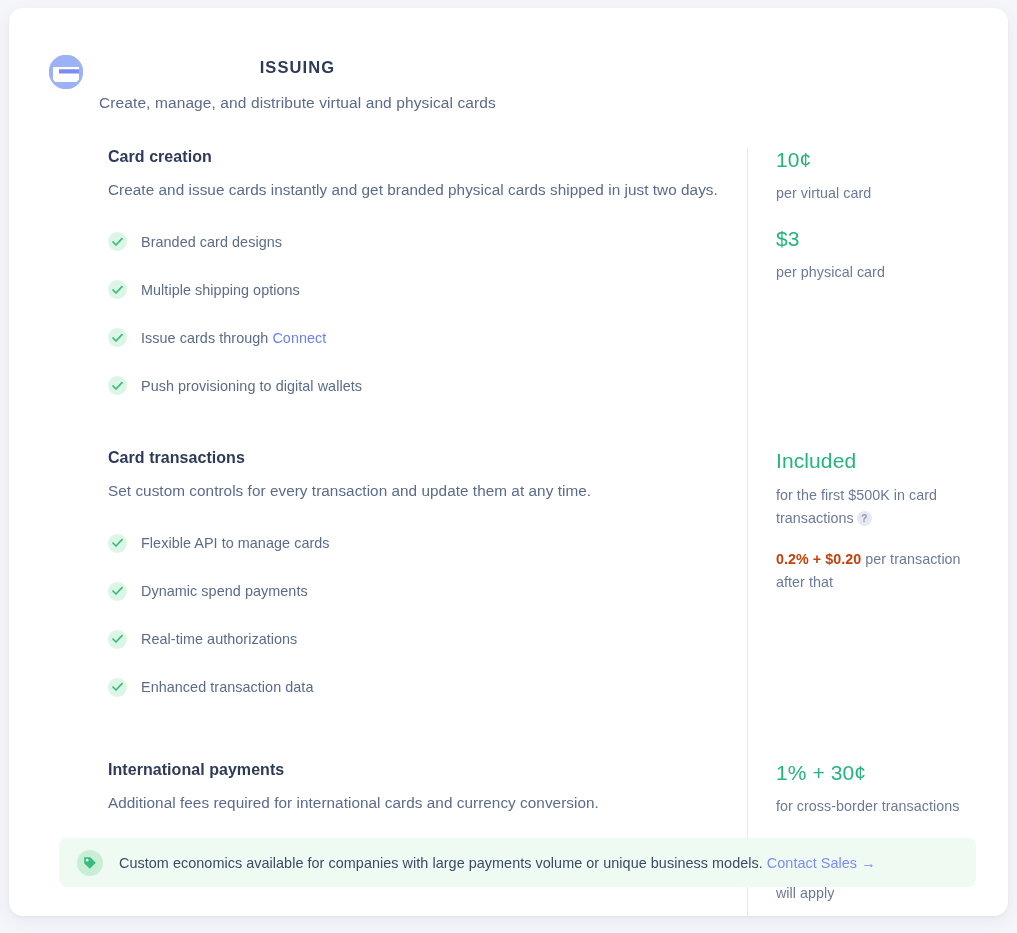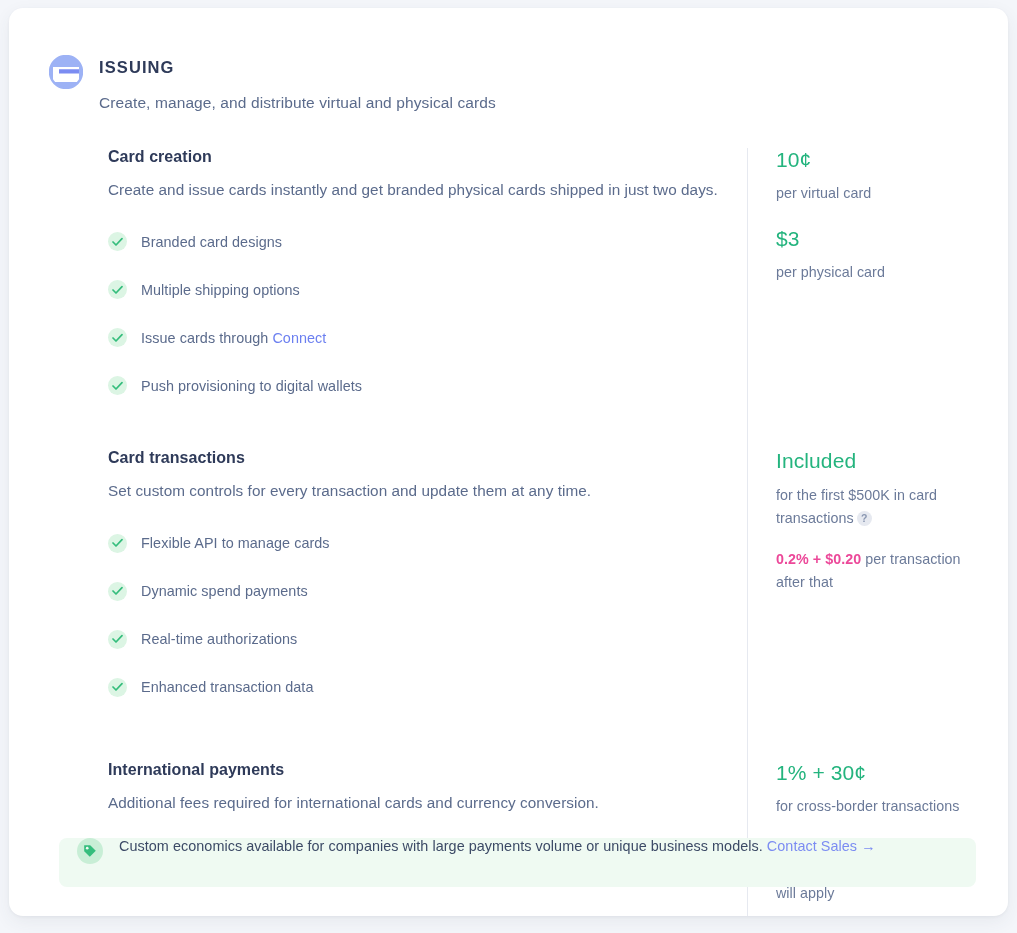--- a/index.html
+++ b/index.html
@@ -28,20 +28,21 @@
     position: relative;
     overflow: hidden;
   }
 
   
   .header {
     position: absolute;
     left: 40px;
     top: 44px;
     right: 48px;
+    text-align: center;
   }
   .header-row {
     display: flex;
     align-items: flex-start;
   }
   .prod-icon {
     width: 34px;
     height: 34px;
     flex: 0 0 34px;
     margin-top: 3px;
@@ -140,21 +141,21 @@
   }
   .price-note {
     margin-top: 11px;
     font-size: 14.3px;
     line-height: 1.62;
     color: #6b7a99;
     letter-spacing: 0.05px;
   }
   .price-note.gap { margin-top: 18px; }
   .price-block + .price-block { margin-top: 22px; }
-  .price-note b { color: #ec4899; font-weight: bold; }
+  .price-note b { color: #c2410c; font-weight: bold; }
 
   .tip {
     display: inline-block;
     width: 15px;
     height: 15px;
     border-radius: 50%;
     background: #e6e9f0;
     color: #8a97b1;
     font-size: 10.5px;
     font-weight: bold;
@@ -167,20 +168,21 @@
   
   .banner {
     position: absolute;
     left: 50px;
     top: 830px;
     width: 917px;
     height: 49px;
     background: #effaf2;
     border-radius: 8px;
     display: flex;
+    align-items: center;
     padding: 0 18px;
   }
   .tag-badge {
     width: 26px;
     height: 26px;
     flex: 0 0 26px;
     border-radius: 50%;
     background: #c8eed6;
     position: relative;
   }

